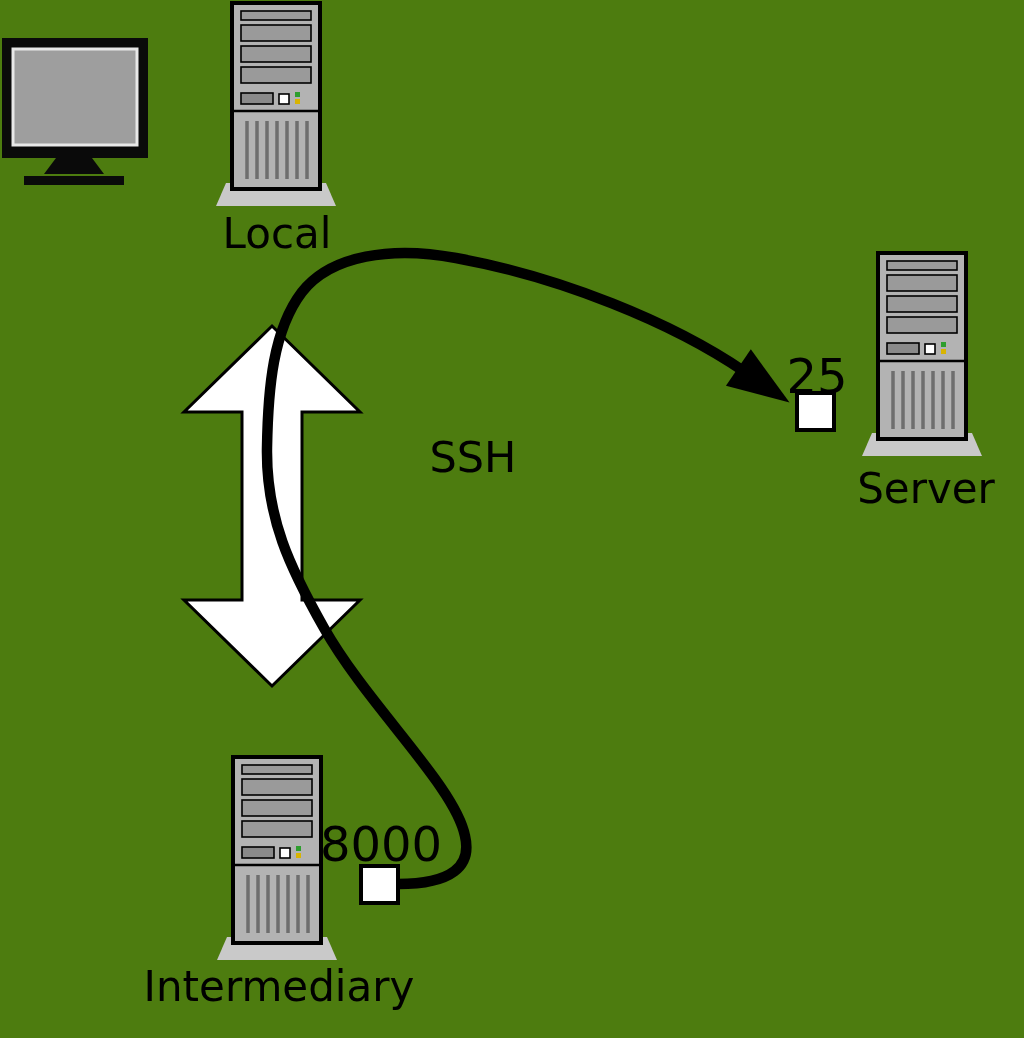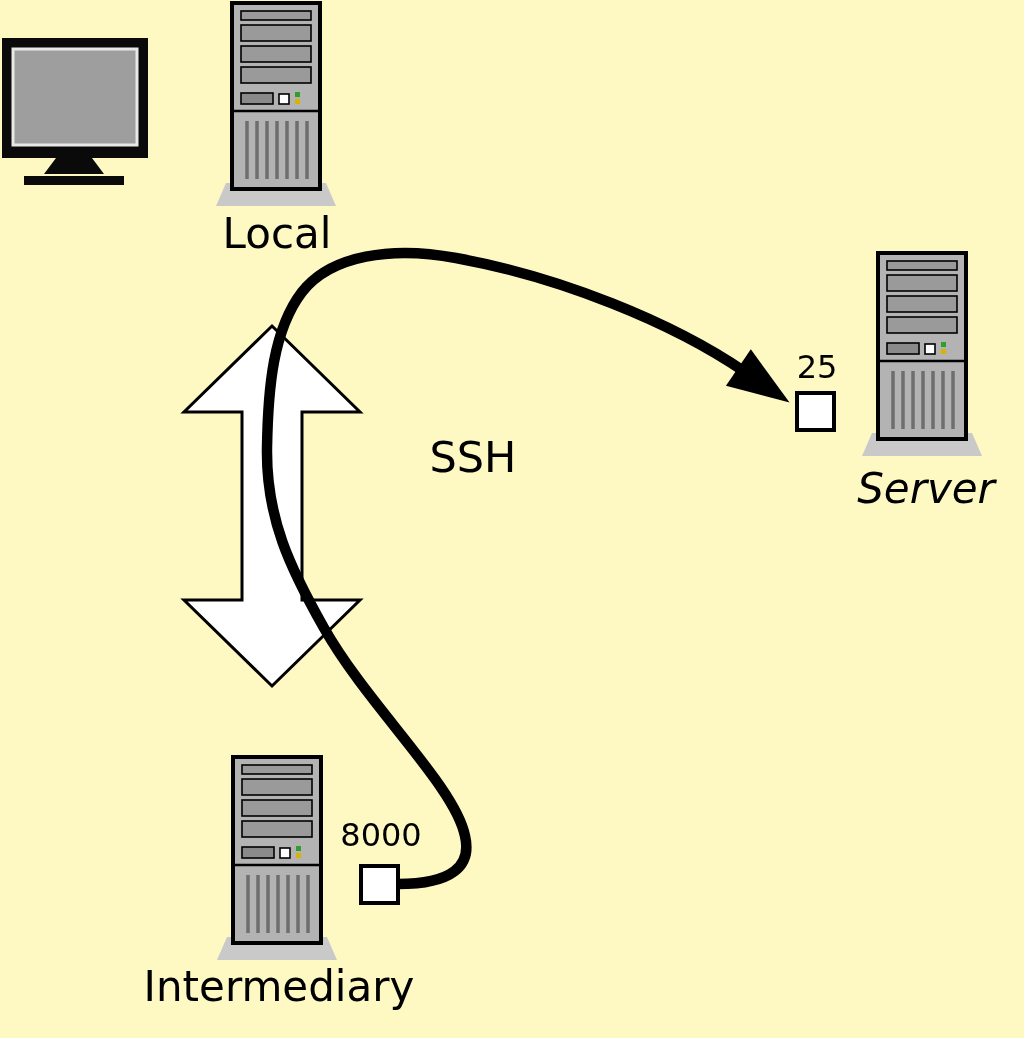--- a/index.html
+++ b/index.html
@@ -1,37 +1,37 @@
 <!DOCTYPE html>
 <html><head>
 <meta charset="utf-8">
 <style>
   html, body { margin: 0; padding: 0; background: #ffffff; }
   .canvas {
     position: relative;
     width: 1024px;
     height: 1038px;
-    background: #fef9c3;
+    background: #4d7c0f;
     font-family: "DejaVu Sans", sans-serif;
     color: #000000;
     overflow: hidden;
   }
   .canvas svg { position: absolute; left: 0; top: 0; }
   .node-label {
     position: absolute;
     transform: translateX(-50%);
     white-space: nowrap;
     font-size: 42px;
     line-height: 1.12;
   }
   .port-label {
     position: absolute;
     transform: translateX(-50%);
     white-space: nowrap;
-    font-size: 32px;
+    font-size: 48px;
     line-height: 1.1;
   }
   .conn-label {
     position: absolute;
     transform: translateX(-50%);
     font-size: 43px;
     line-height: 1.3;
     white-space: nowrap;
   }
 </style>
@@ -89,21 +89,21 @@
          C 268 388 273 330 302 292
          C 331 255 392 246 456 258
          C 560 277 672 322 745 372" fill="none" stroke="#000000" stroke-width="10.5" stroke-linecap="round" marker-end="url(#arrowhead)"></path>
 
     <rect x="797" y="393" width="37" height="37" fill="#ffffff" stroke="#000000" stroke-width="4"></rect>
     <rect x="361" y="866" width="37" height="37" fill="#ffffff" stroke="#000000" stroke-width="4"></rect>
   </svg>
 
   <div class="node-label" style="left:277px; top:210px;">Local</div>
 
-  <div class="node-label" style="left:926px; top:465px;font-style:italic;">Server</div>
+  <div class="node-label" style="left:926px; top:465px;">Server</div>
 
   <div class="node-label" style="left:279px; top:963px;text-align:right;">Intermediary</div>
 
   <div class="port-label" style="left:817px; top:350px;">25</div>
 
   <div class="port-label" style="left:381px; top:818px;">8000</div>
 
   <div class="conn-label" style="left:473px; top:430px;">
     <div>SSH</div>
   </div>

